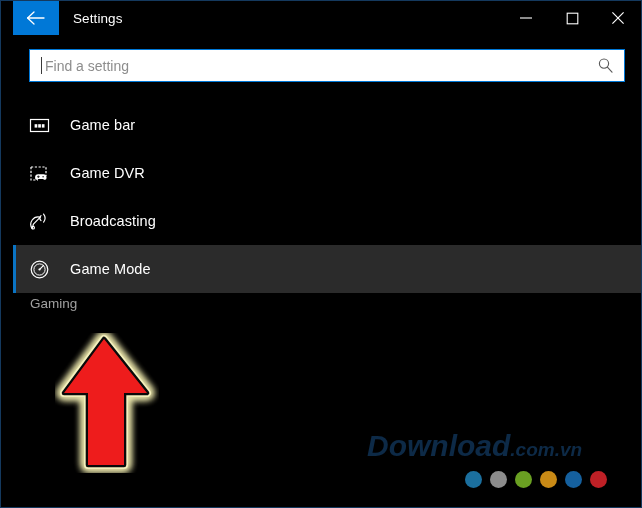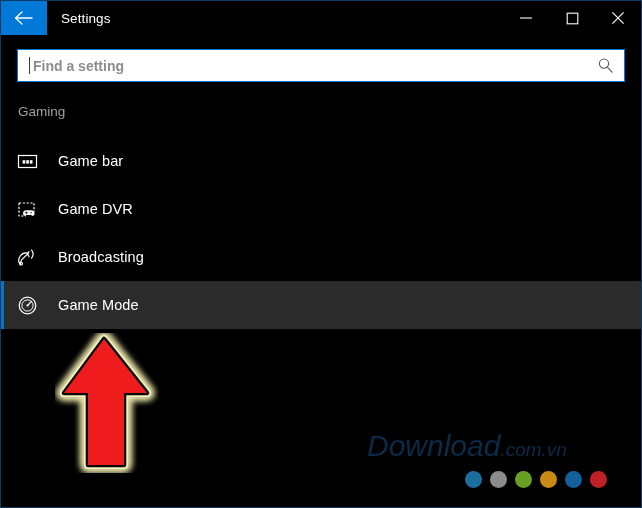--- a/index.html
+++ b/index.html
@@ -16,20 +16,21 @@
   }
 
   #window {
     position: relative;
     width: 642px;
     height: 508px;
     box-sizing: border-box;
     background: #000000;
     border: 1px solid #14395e;
     overflow: hidden;
+    padding-left: 12px;
   }
 
   
   #titlebar {
     position: relative;
     height: 34px;
     background: #000000;
     display: flex;
     align-items: stretch;
   }
@@ -86,21 +87,20 @@
     border: none;
     outline: none;
     background: transparent;
     font-family: "Liberation Sans", sans-serif;
     font-size: 14px;
     color: #7f1d1d;
     padding: 0 0 0 3px;
     height: 34px;
     flex: 1 1 auto;
     min-width: 0;
-    font-weight: bold;
   }
   #search-input::placeholder { color: #8d8d8d; opacity: 1; }
   #search-icon {
     flex: 0 0 auto;
     padding-right: 10px;
     display: flex;
     align-items: center;
   }
 
   
@@ -163,21 +163,21 @@
   #arrow-annotation svg { display: block; }
 
   
   #watermark {
     position: absolute;
     left: 366px;
     top: 428px;
     display: flex;
     align-items: baseline;
     font-style: italic;
-    font-weight: normal;
+    font-weight: bold;
     color: #0d2a47;
     letter-spacing: -0.5px;
     user-select: none;
   }
   #watermark-main {
     font-size: 30px;
     letter-spacing: 0px;
   }
   #watermark-suffix {
     font-size: 19px;
@@ -250,22 +250,20 @@
       <span id="search-icon">
         <svg width="17" height="17" viewBox="0 0 17 17">
           <circle cx="7" cy="6.6" r="4.6" fill="none" stroke="#5a5a5a" stroke-width="1.15"></circle>
           <line x1="10.4" y1="10.1" x2="15" y2="15.2" stroke="#5a5a5a" stroke-width="1.15" stroke-linecap="round"></line>
         </svg>
       </span>
     </div>
   </div>
 
   <div id="nav">
-
-    <div id="section-header">Gaming</div>
 
     <div id="nav-list">
 
       <div class="nav-item">
         <div class="accent-bar"></div>
         <span class="nav-icon">
           <svg width="21" height="21" viewBox="0 0 21 21">
             <rect x="1.5" y="4.5" width="18" height="12" fill="none" stroke="#ffffff" stroke-width="1.2"></rect>
             <rect x="5.6" y="9.2" width="2.7" height="3.4" fill="#ffffff"></rect>
             <rect x="9.2" y="9.2" width="2.7" height="3.4" fill="#ffffff"></rect>
@@ -311,20 +309,22 @@
             <circle cx="10.5" cy="10.5" r="8.3" fill="none" stroke="#ffffff" stroke-width="1.2"></circle>
             <circle cx="10.5" cy="10.5" r="5.6" fill="none" stroke="#ffffff" stroke-width="1.0"></circle>
             <line x1="10.5" y1="10.5" x2="14.6" y2="6.4" stroke="#ffffff" stroke-width="1.1" stroke-linecap="round"></line>
             <circle cx="10.5" cy="10.5" r="1.1" fill="#ffffff"></circle>
           </svg>
         </span>
         <span class="nav-label">Game Mode</span>
       </div>
 
     </div>
+
+    <div id="section-header">Gaming</div>
   </div>
 
   <div id="arrow-annotation">
     <svg width="104" height="140" viewBox="0 0 104 140">
       <defs>
         <path id="arrowShape" d="M49 6
                  L92 60
                  L69 60
                  L69 132
                  L33 132

